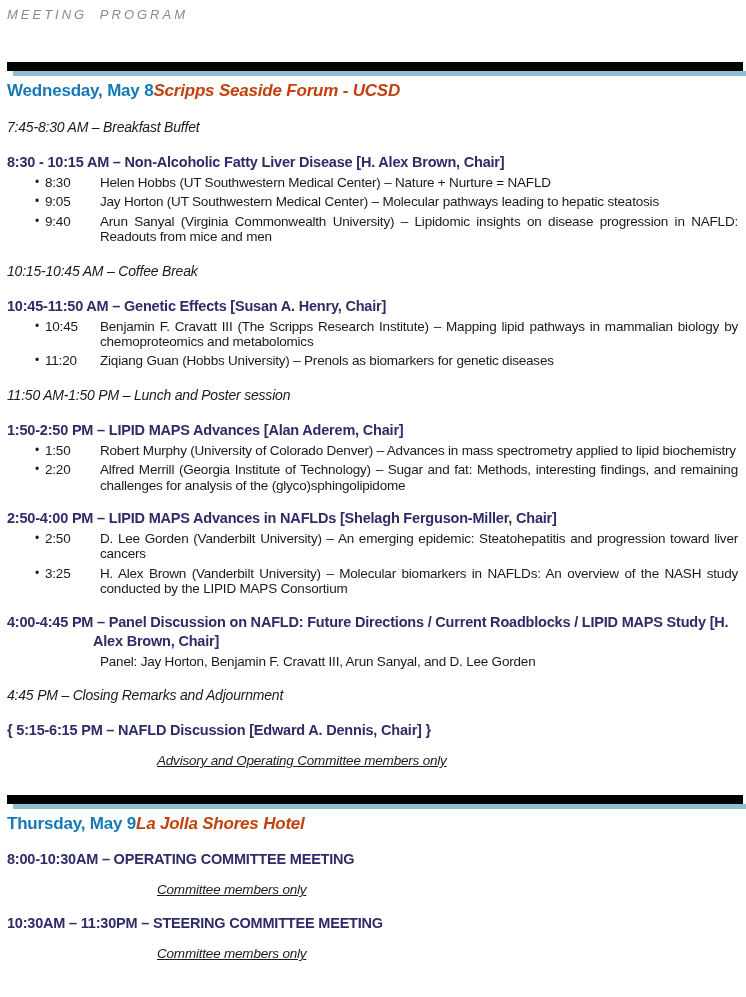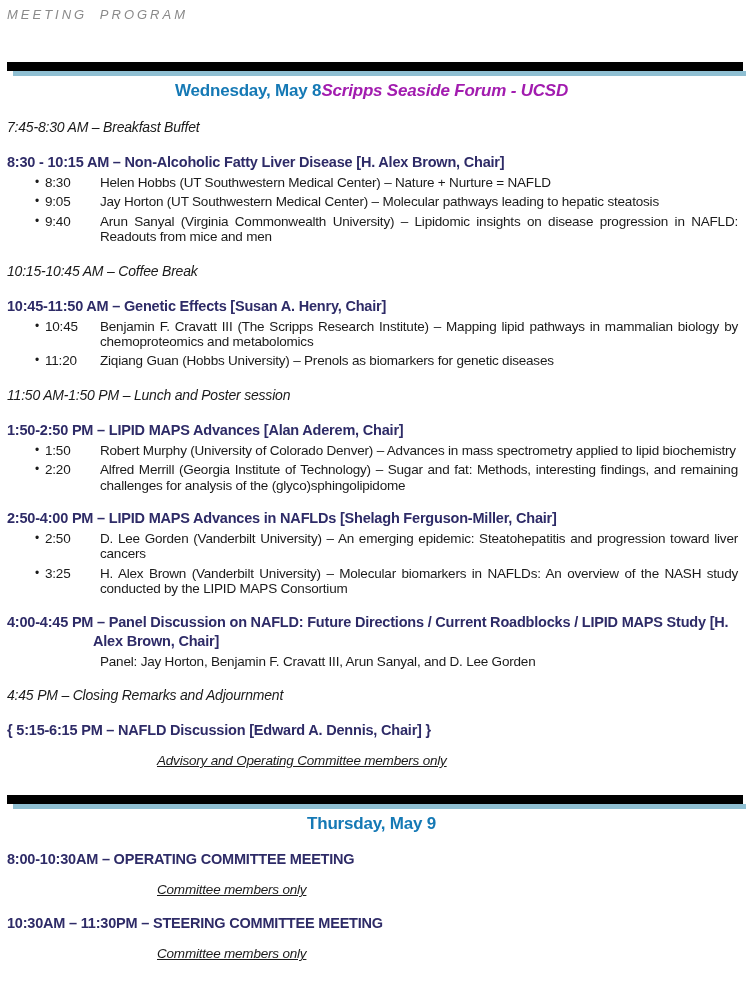--- a/index.html
+++ b/index.html
@@ -39,38 +39,38 @@
     background: #000000;
   }
   .bar-blue {
     position: absolute;
     left: 6px; top: 9px;
     width: 737px; height: 5px;
     background: #8fbfd2;
   }
   .day-header {
     display: flex;
-    justify-content: center;
+    justify-content: flex-start;
     align-items: baseline;
     margin-top: 4px;
     margin-bottom: 16px;
     padding-right: 2px;
   }
   .day-section:nth-of-type(2) .day-header { margin-bottom: 16px; }
   .day-name {
     font-size: 17px;
     font-weight: bold;
     color: #1579b5;
     letter-spacing: -0.2px;
   }
   .venue-name {
     font-size: 17px;
     font-weight: bold;
     font-style: italic;
-    color: #a21caf;
+    color: #c2410c;
     letter-spacing: -0.2px;
   }
   .event-line {
     font-style: italic;
     font-size: 14px;
     line-height: 16px;
     margin: 18px 0;
     letter-spacing: -0.2px;
   }
   .session-block { margin: 16px 0; }
@@ -218,20 +218,21 @@
           <p class="note-line">Advisory and Operating Committee members only</p>
         </div>
       </section>
       <section class="day-section">
         <div class="day-divider">
           <div class="bar-black"></div>
           <div class="bar-blue"></div>
         </div>
         <div class="day-header">
           <span class="day-name">Thursday, May 9</span>
+          <span class="venue-name">La Jolla Shores Hotel</span>
         </div>
         <div class="session-block">
           <h3 class="session-heading">8:00-10:30AM – OPERATING COMMITTEE MEETING</h3>
           <p class="note-line">Committee members only</p>
         </div>
         <div class="session-block">
           <h3 class="session-heading">10:30AM – 11:30PM – STEERING COMMITTEE MEETING</h3>
           <p class="note-line">Committee members only</p>
         </div>
       </section>

